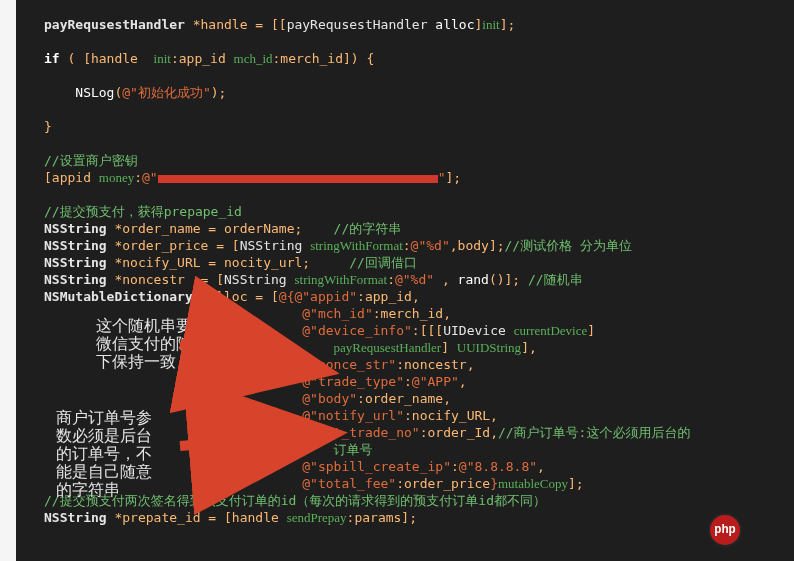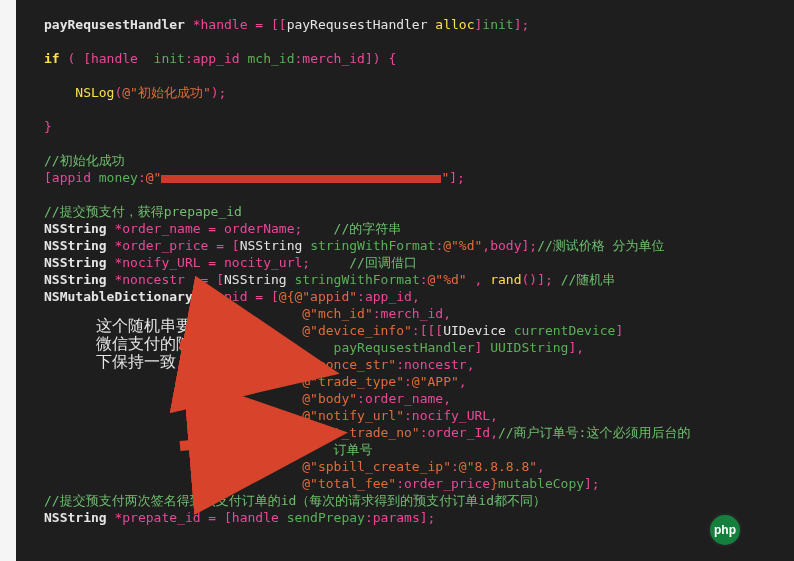--- a/index.html
+++ b/index.html
@@ -25,25 +25,25 @@
   }
   pre.code {
     position: absolute;
     left: 16px; right: 0; top: 0;
     margin: 0;
     padding: 16px 8px 16px 28px;
     white-space: pre;
     color: #e8e8e8;
   }
   .c-type   { color: #e5e5e5; }      
-  .c-key    { color: #fde047; }      
-  .c-msg    { color: #5ab05a; }      
+  .c-key    { color: #ffffff; }      
+  .c-msg    { color: #5ab05a; font-family: Liberation Serif, serif; }      
   .c-str    { color: #e06c3c; }      
   .c-com    { color: #6fbf6f; }      
-  .c-plain  { color: #ec4899; text-align: right; }
+  .c-plain  { color: #fdba74; text-align: right; }
   .c-bold   { font-weight: bold; }
   .redact {
     display: inline-block;
     width: 280px; height: 8px;
     background: #d0392b;
     vertical-align: middle;
   }
 
   .annotation {
     position: absolute;
@@ -59,23 +59,23 @@
     pointer-events: none;
   }
   .arrow svg { overflow: visible; }
 
   .logo {
     position: absolute;
     right: 54px;
     bottom: 16px;
     width: 30px; height: 30px;
     border-radius: 50%;
-    background: #15803d;
+    background: #b91c1c;
     color: #fff;
-    font-family: Liberation Sans, sans-serif;
+    font-family: Liberation Mono, monospace;
     font-size: 12px;
     font-weight: bold;
     text-align: center;
     line-height: 30px;
     box-shadow: 0 0 4px rgba(255,255,255,.1);
   }
 </style>
 </head>
 <body>
 
@@ -83,47 +83,52 @@
   <div class="gutter"></div>
 
   <pre class="code"><span class="c-type c-bold">payRequsestHandler</span><span class="c-plain"> *handle = [[</span><span class="c-type">payRequsestHandler</span><span class="c-plain"> </span><span class="c-key">alloc</span><span class="c-plain">]</span><span class="c-msg">init</span><span class="c-plain">];</span>
 
 <span class="c-key c-bold">if</span><span class="c-plain"> ( [handle  </span><span class="c-msg">init</span><span class="c-plain">:app_id </span><span class="c-msg">mch_id</span><span class="c-plain">:merch_id]) {</span>
 
     <span class="c-key">NSLog</span><span class="c-plain">(</span><span class="c-str">@"初始化成功"</span><span class="c-plain">);</span>
 
 <span class="c-plain">}</span>
 
-<span class="c-com">//初始化成功</span>
+<span class="c-com">//设置商户密钥</span>
 <span class="c-plain">[appid </span><span class="c-msg">money</span><span class="c-plain">:</span><span class="c-str">@"</span><span class="redact"></span><span class="c-str">"</span><span class="c-plain">];</span>
 
 <span class="c-com">//提交预支付，获得prepape_id</span>
 <span class="c-type c-bold">NSString</span><span class="c-plain"> *order_name = orderName;    </span><span class="c-com">//的字符串</span>
 <span class="c-type c-bold">NSString</span><span class="c-plain"> *order_price = [</span><span class="c-type">NSString</span><span class="c-plain"> </span><span class="c-msg">stringWithFormat</span><span class="c-plain">:</span><span class="c-str">@"%d"</span><span class="c-plain">,body];</span><span class="c-com">//测试价格 分为单位</span>
 <span class="c-type c-bold">NSString</span><span class="c-plain"> *nocify_URL = nocity_url;     </span><span class="c-com">//回调借口</span>
 <span class="c-type c-bold">NSString</span><span class="c-plain"> *noncestr  = [</span><span class="c-type">NSString</span><span class="c-plain"> </span><span class="c-msg">stringWithFormat</span><span class="c-plain">:</span><span class="c-str">@"%d"</span><span class="c-plain"> , </span><span class="c-key">rand</span><span class="c-plain">()]; </span><span class="c-com">//随机串</span>
-<span class="c-type c-bold">NSMutableDictionary</span><span class="c-plain"> *appid = [</span><span class="c-str">@{</span><span class="c-str">@"appid"</span><span class="c-plain">:app_id,</span>
+<span class="c-type c-bold">NSMutableDictionary</span><span class="c-plain"> *alloc = [</span><span class="c-str">@{</span><span class="c-str">@"appid"</span><span class="c-plain">:app_id,</span>
                                  <span class="c-str">@"mch_id"</span><span class="c-plain">:merch_id,</span>
                                  <span class="c-str">@"device_info"</span><span class="c-plain">:[[[</span><span class="c-type">UIDevice</span><span class="c-plain"> </span><span class="c-msg">currentDevice</span><span class="c-plain">]</span>
                                      <span class="c-msg">payRequsestHandler</span><span class="c-plain">] </span><span class="c-msg">UUIDString</span><span class="c-plain">],</span>
                                  <span class="c-str">@"nonce_str"</span><span class="c-plain">:noncestr,</span>
                                  <span class="c-str">@"trade_type"</span><span class="c-plain">:</span><span class="c-str">@"APP"</span><span class="c-plain">,</span>
                                  <span class="c-str">@"body"</span><span class="c-plain">:order_name,</span>
                                  <span class="c-str">@"notify_url"</span><span class="c-plain">:nocify_URL,</span>
                                  <span class="c-str">@"out_trade_no"</span><span class="c-plain">:order_Id,</span><span class="c-com">//商户订单号:这个必须用后台的</span>
                                      <span class="c-com">订单号</span>
                                  <span class="c-str">@"spbill_create_ip"</span><span class="c-plain">:</span><span class="c-str">@"8.8.8.8"</span><span class="c-plain">,</span>
                                  <span class="c-str">@"total_fee"</span><span class="c-plain">:order_price</span><span class="c-str">}</span><span class="c-msg">mutableCopy</span><span class="c-plain">];</span>
 <span class="c-com">//提交预支付两次签名得到预支付订单的id（每次的请求得到的预支付订单id都不同）</span>
 <span class="c-type c-bold">NSString</span><span class="c-plain"> *prepate_id = [handle </span><span class="c-msg">sendPrepay</span><span class="c-plain">:params];</span></pre>
 
   <div class="annotation" style="left:96px; top:317px; white-space:pre;">这个随机串要跟调起
 微信支付的随机串上
 下保持一致</div>
 
+  <div class="annotation" style="left:56px; top:409px; white-space:pre;">商户订单号参
+数必须是后台
+的订单号，不
+能是自己随意
+的字符串</div>
 
   <div class="arrow" style="left:180px; top:326px;">
     <svg width="160" height="60">
       <defs>
         <marker id="ah1" markerWidth="18" markerHeight="18" refX="14" refY="7" orient="auto">
           <path d="M0,0 L16,7 L0,14 Z" fill="#d8442b"></path>
         </marker>
       </defs>
       <line x1="0" y1="18" x2="140" y2="44" stroke="#d8442b" stroke-width="10" marker-end="url(#ah1)"></line>
     </svg>

